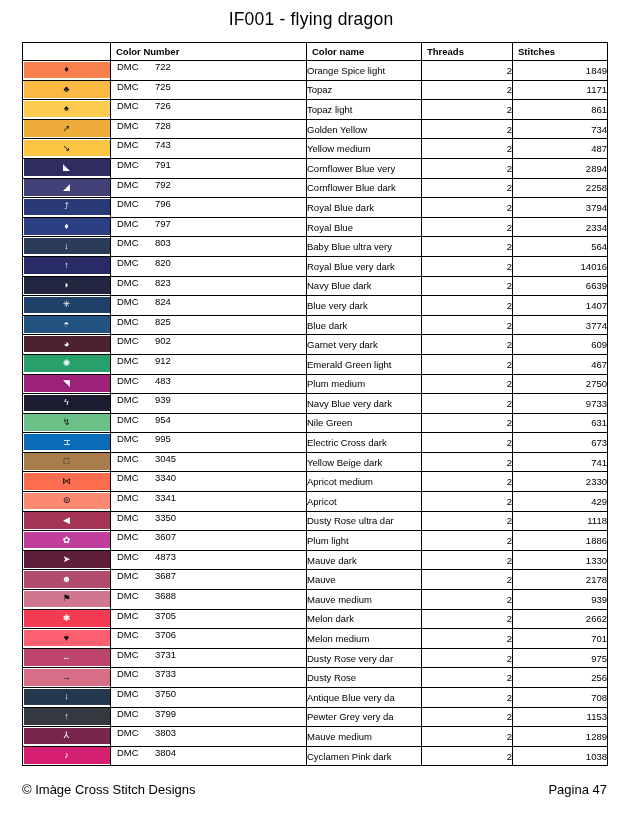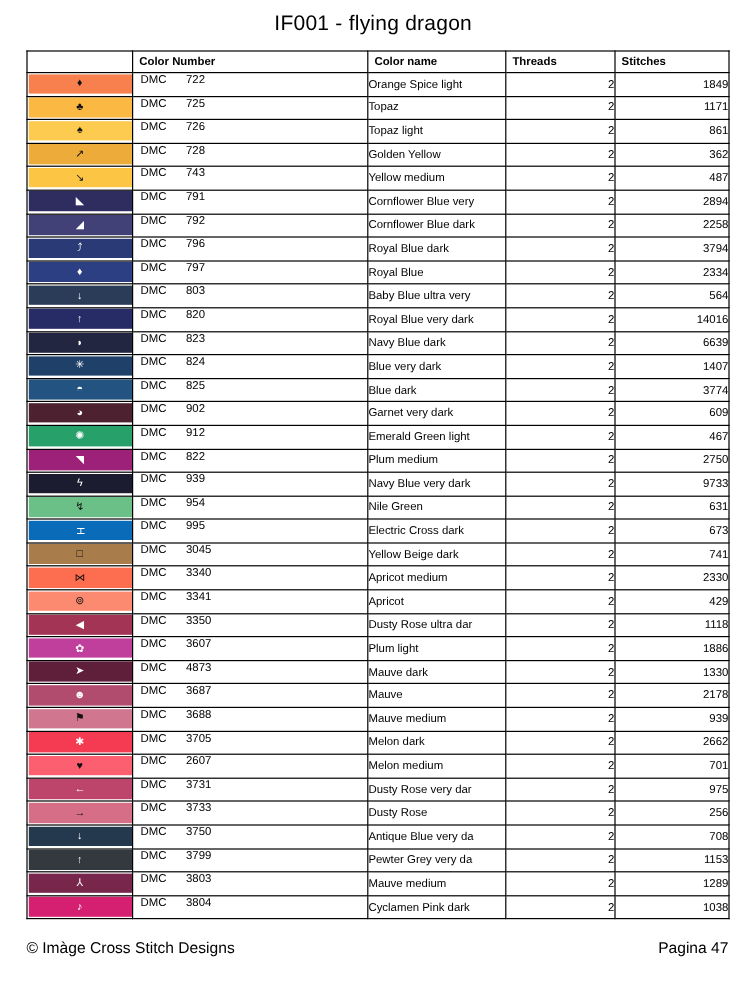--- a/index.html
+++ b/index.html
@@ -150,21 +150,21 @@
             </div>
           </td>
           <td>
             <div class="numcell">
               <span class="brand">DMC</span>
               <span>728</span>
             </div>
           </td>
           <td class="namecell">Golden Yellow</td>
           <td class="num-right">2</td>
-          <td class="num-right">362</td>
+          <td class="num-right">734</td>
         </tr>
         <tr>
           <td class="symbol-cell">
             <div class="sw" style="background: rgb(252, 197, 68);">
               <span style="color: rgb(17, 17, 17);">↘</span>
             </div>
           </td>
           <td>
             <div class="numcell">
               <span class="brand">DMC</span>
@@ -353,21 +353,21 @@
         </tr>
         <tr>
           <td class="symbol-cell">
             <div class="sw" style="background: rgb(158, 33, 121);">
               <span style="color: rgb(255, 255, 255);">◥</span>
             </div>
           </td>
           <td>
             <div class="numcell">
               <span class="brand">DMC</span>
-              <span>822</span>
+              <span>483</span>
             </div>
           </td>
           <td class="namecell">Plum medium</td>
           <td class="num-right">2</td>
           <td class="num-right">2750</td>
         </tr>
         <tr>
           <td class="symbol-cell">
             <div class="sw" style="background: rgb(28, 28, 48);">
               <span style="color: rgb(255, 255, 255);">ϟ</span>
@@ -561,21 +561,21 @@
         </tr>
         <tr>
           <td class="symbol-cell">
             <div class="sw" style="background: rgb(251, 95, 112);">
               <span style="color: rgb(17, 17, 17);">♥</span>
             </div>
           </td>
           <td>
             <div class="numcell">
               <span class="brand">DMC</span>
-              <span>2607</span>
+              <span>3706</span>
             </div>
           </td>
           <td class="namecell">Melon medium</td>
           <td class="num-right">2</td>
           <td class="num-right">701</td>
         </tr>
         <tr>
           <td class="symbol-cell">
             <div class="sw" style="background: rgb(189, 68, 106);">
               <span style="color: rgb(255, 255, 255);">←</span>

